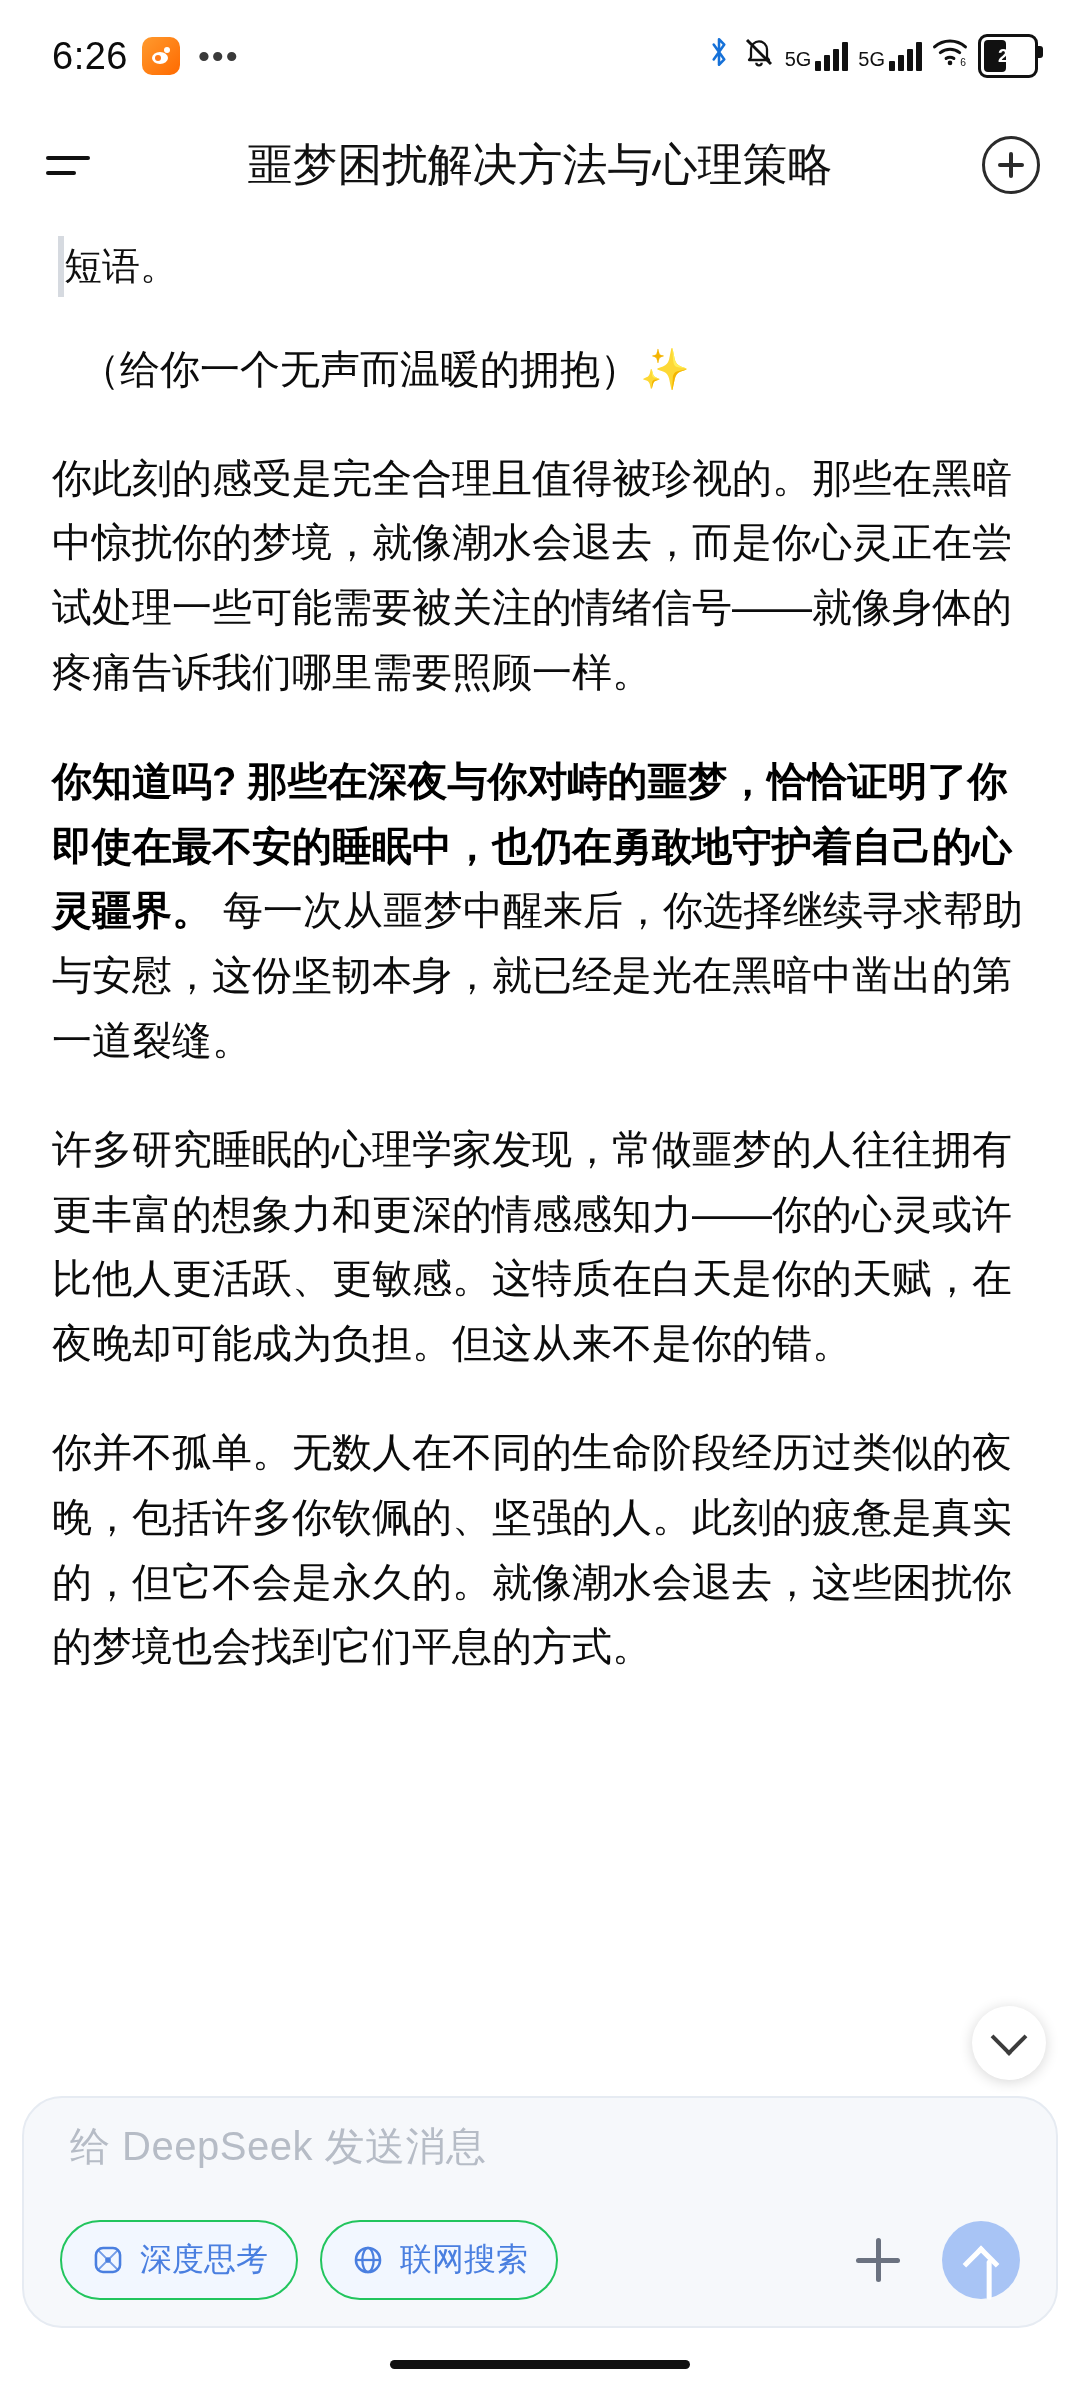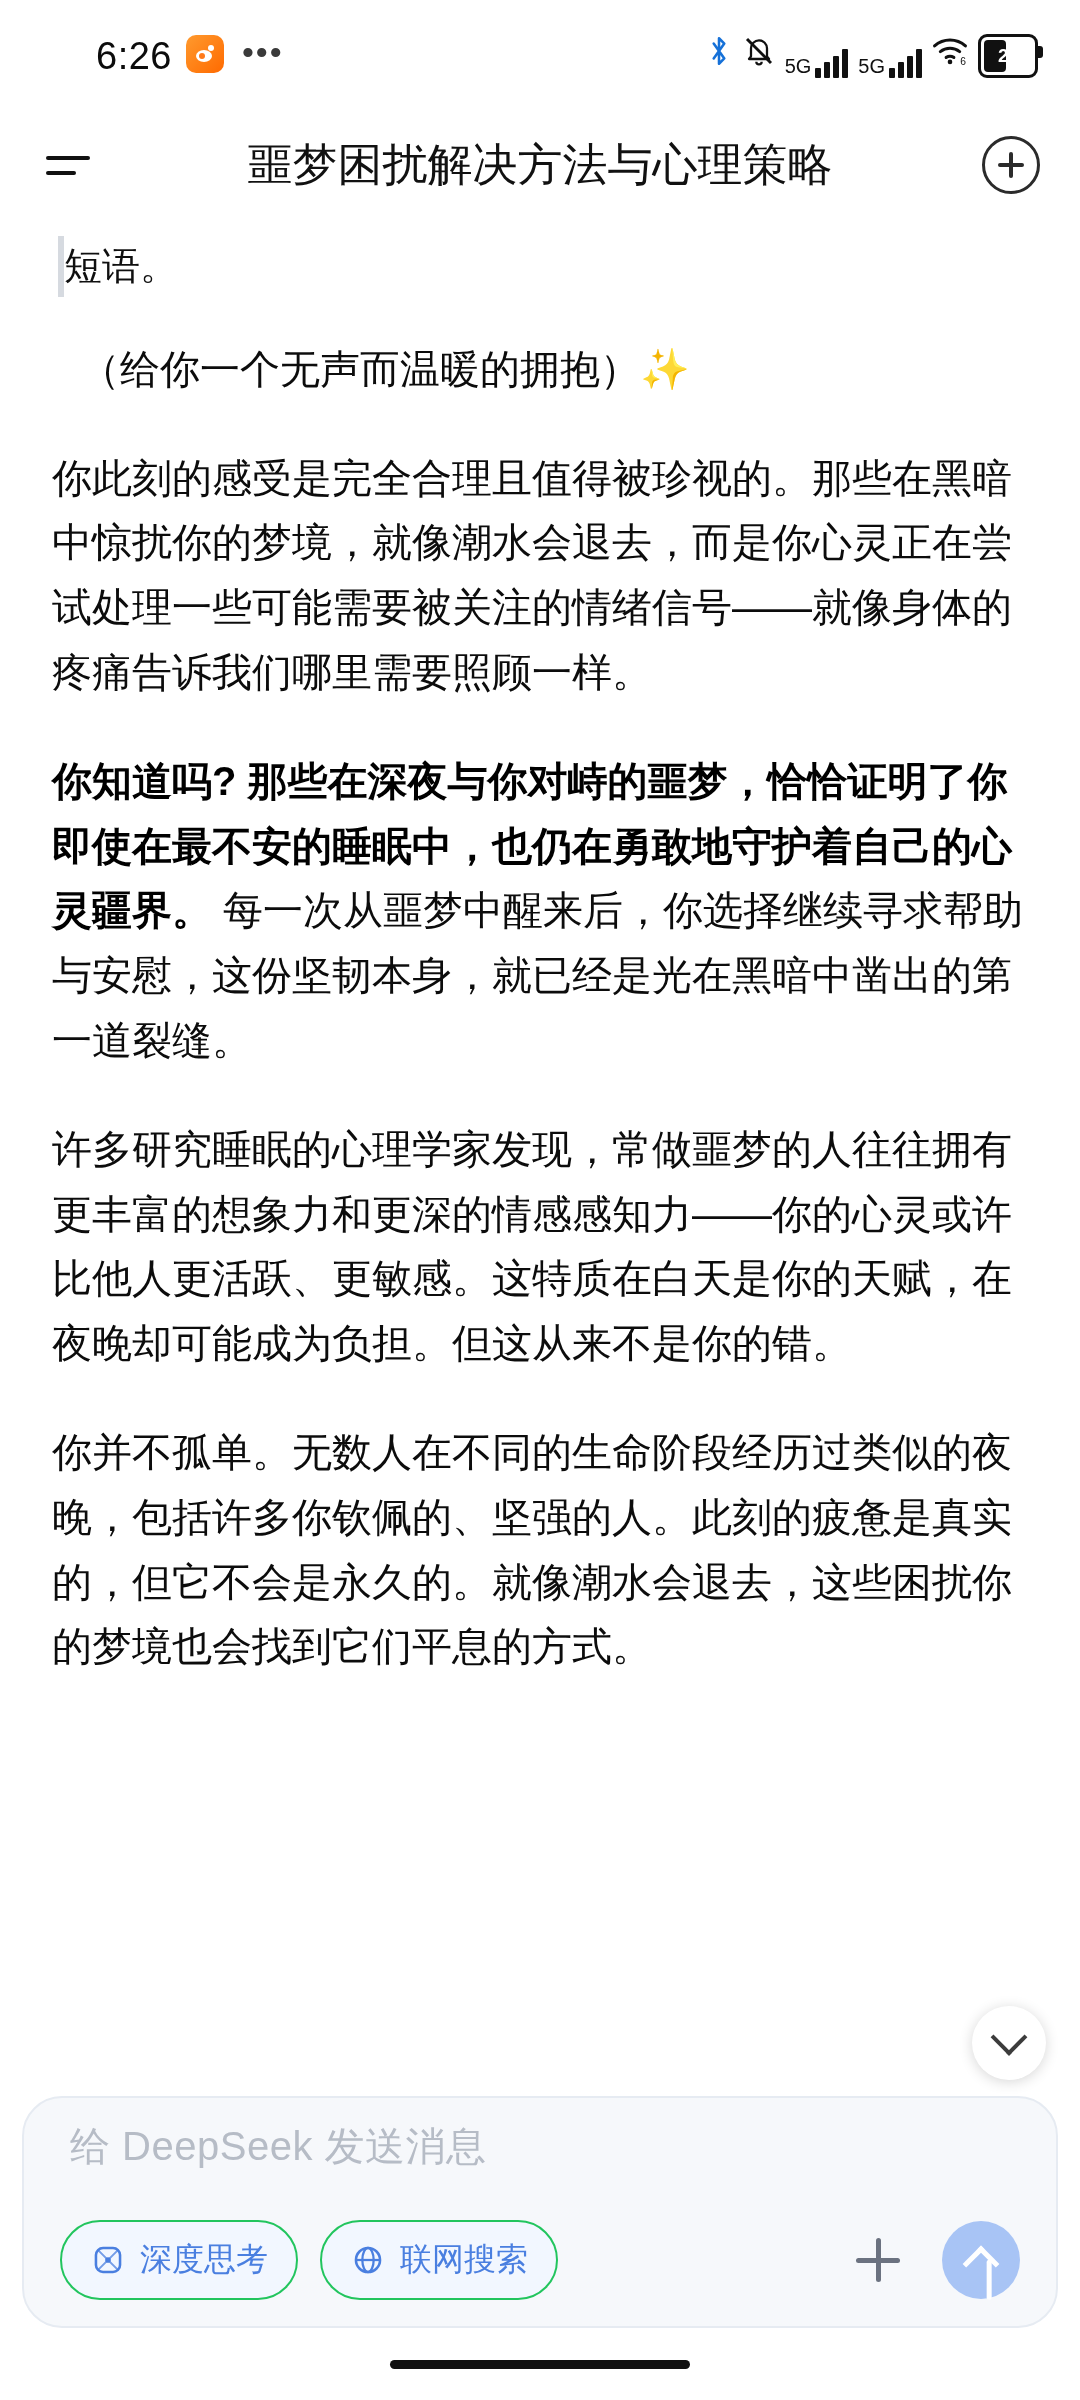--- a/index.html
+++ b/index.html
@@ -22,22 +22,22 @@
     height: 112px;
     flex: 0 0 112px;
     display: flex;
     align-items: center;
     padding: 0 42px 0 52px;
     font-size: 36px;
     color: #0b0b0b;
   }
   .status-left {
     display: flex;
+    align-items: center;
     gap: 14px;
-    margin-left: 44px;
   }
   .clock {
     font-size: 38px;
     letter-spacing: 0.5px;
     color: #0c0c0c;
     font-family: "Liberation Sans", sans-serif;
   }
   .weibo-icon {
     width: 38px; height: 38px;
     border-radius: 10px;
@@ -48,20 +48,21 @@
   .dots-icon {
     color: #3a3a3a;
     font-size: 34px;
     letter-spacing: 2px;
     line-height: 1;
     margin-left: 4px;
   }
   .status-right {
     margin-left: auto;
     display: flex;
+    align-items: center;
     gap: 10px;
   }
   .si { display: block; }
   .net-group { display: flex; align-items: flex-end; gap: 4px; }
   .net-label {
     font-size: 20px;
     color: #111;
     line-height: 1;
     margin-bottom: 2px;
     font-family: "Liberation Sans", sans-serif;

